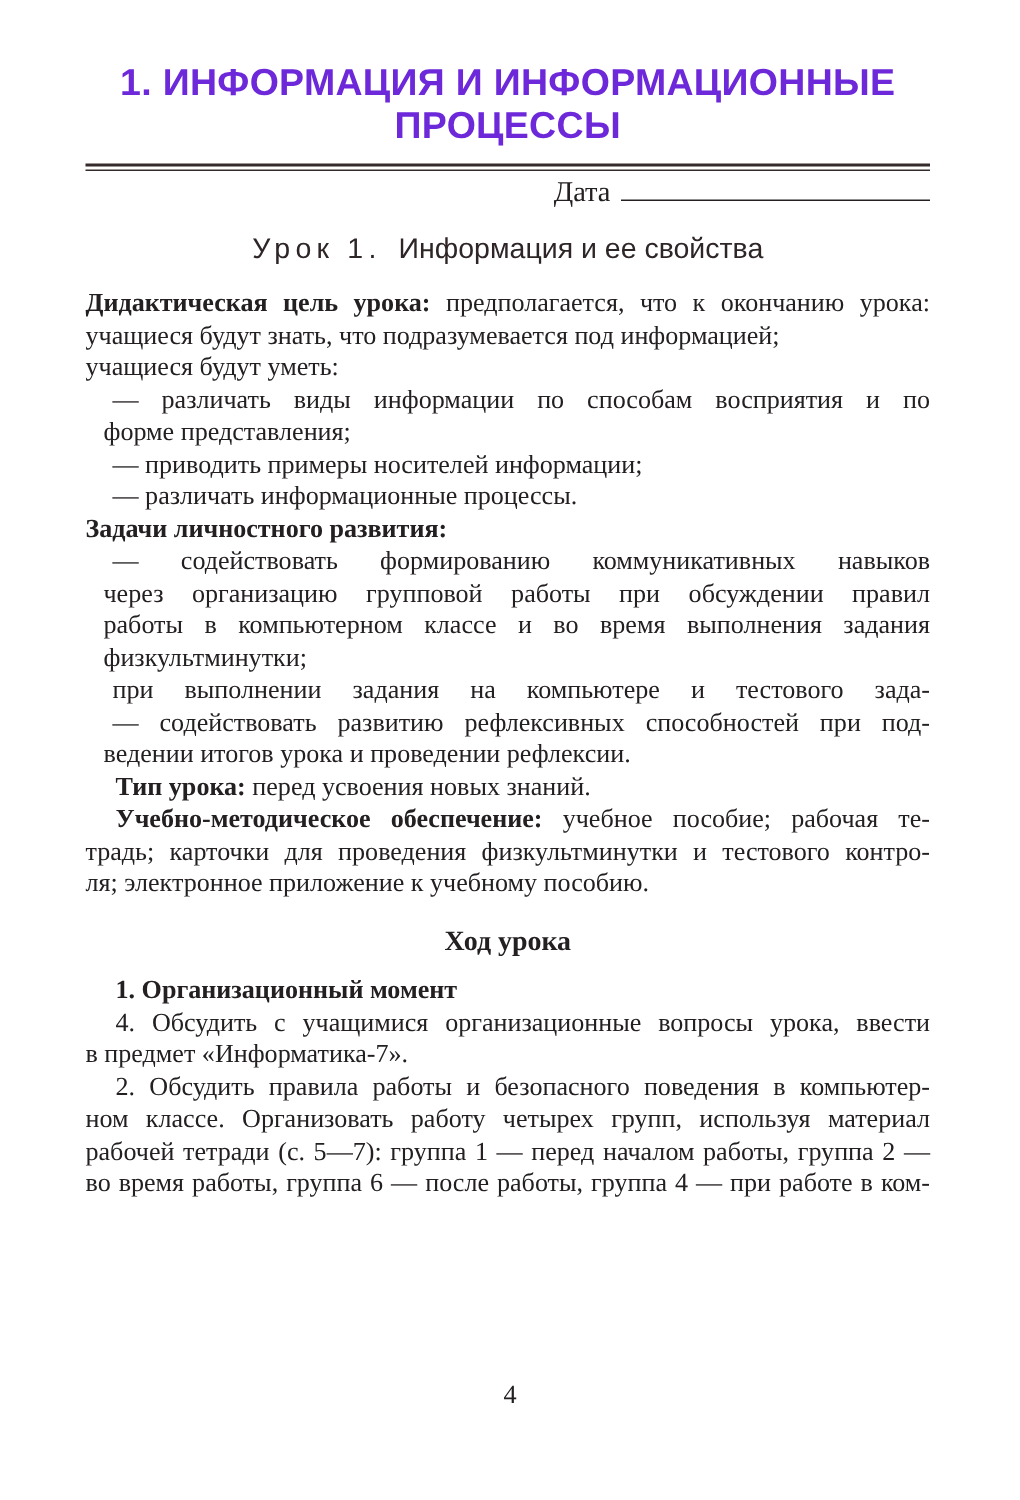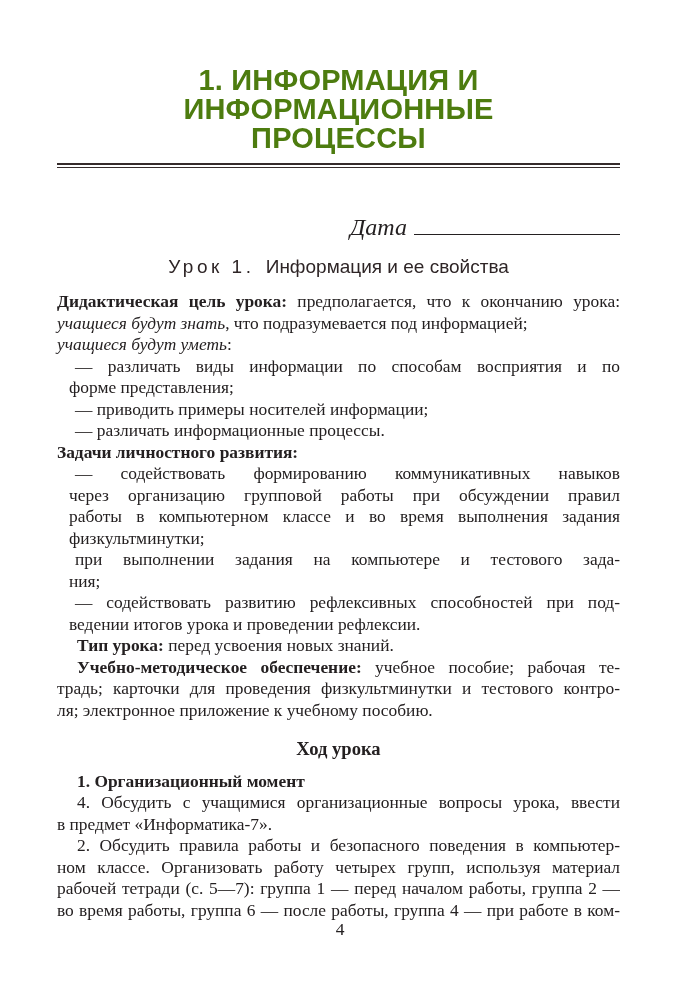--- a/index.html
+++ b/index.html
@@ -10,40 +10,38 @@
     font-family: "Liberation Serif", serif;
     color: #242021;
     overflow: hidden;
   }
   .content {
     position: absolute;
     left: 57px; top: 0;
     width: 563px;
   }
   .chapter-title {
-    margin-top: 66px;
+    margin-top: 41px;
     text-align: center;
     font-family: "Liberation Sans", sans-serif;
     font-weight: bold;
-    font-size: 29px;
+    font-size: 25px;
     line-height: 29px;
-    color: #4d7c0f;
+    color: #6d28d9;
     letter-spacing: 0.2px;
   }
   .rule {
     margin-top: 10px;
     border-top: 2.6px solid #352b2b;
     border-bottom: 1.6px solid #352b2b;
     height: 2.4px;
   }
   .date-row {
-    margin-top: 46px;
     text-align: right;
-    font-style: italic;
-    font-size: 24px;
+    font-size: 19px;
     height: 24px;
   }
   .date-fill {
     display: inline-block;
     width: 206px;
     height: 19px;
     margin-left: 7px;
     border-bottom: 1.4px solid #242021;
     vertical-align: baseline;
   }
@@ -63,21 +61,21 @@
   }
   .p { margin: 0; }
   .line { text-align: justify; text-align-last: left; }
   .line.j { text-align-last: justify; }
   .p-dash { margin-left: 12px; }
   .p-dash .line:first-child { text-indent: 6px; }
   .p-indent .line:first-child { text-indent: 20px; }
   .p-center { margin: 17px 0 11px; font-size: 18.6px; }
   .p-center .line { text-align: right; text-align-last: center; }
   span.b { font-weight: bold; }
-  span.i { font-style: italic; }
+  span.i { }
   .page-number {
     position: absolute;
     left: 0; right: 0; top: 919px;
     text-align: center;
     font-size: 17.5px;
   }
 </style>
 </head>
 <body>
 
@@ -123,21 +121,20 @@
         <div class="line"><span class="b">Задачи личностного развития:</span></div>
       </div>
       <div class="p p-dash">
         <div class="line j"><span>— содействовать формированию коммуникативных навыков</span></div>
         <div class="line j"><span>через организацию групповой работы при обсуждении правил</span></div>
         <div class="line j"><span>работы в компьютерном классе и во время выполнения задания</span></div>
         <div class="line"><span>физкультминутки;</span></div>
       </div>
       <div class="p p-dash">
         <div class="line j"><span>при выполнении задания на компьютере и тестового зада-</span></div>
-        <div class="line"><span>ния;</span></div>
       </div>
       <div class="p p-dash">
         <div class="line j"><span>— содействовать развитию рефлексивных способностей при под-</span></div>
         <div class="line"><span>ведении итогов урока и проведении рефлексии.</span></div>
       </div>
       <div class="p p-indent">
         <div class="line"><span class="b">Тип урока:</span><span> перед усвоения новых знаний.</span></div>
       </div>
       <div class="p p-indent">
         <div class="line j"><span class="b">Учебно-методическое обеспечение:</span><span> учебное пособие; рабочая те-</span></div>

